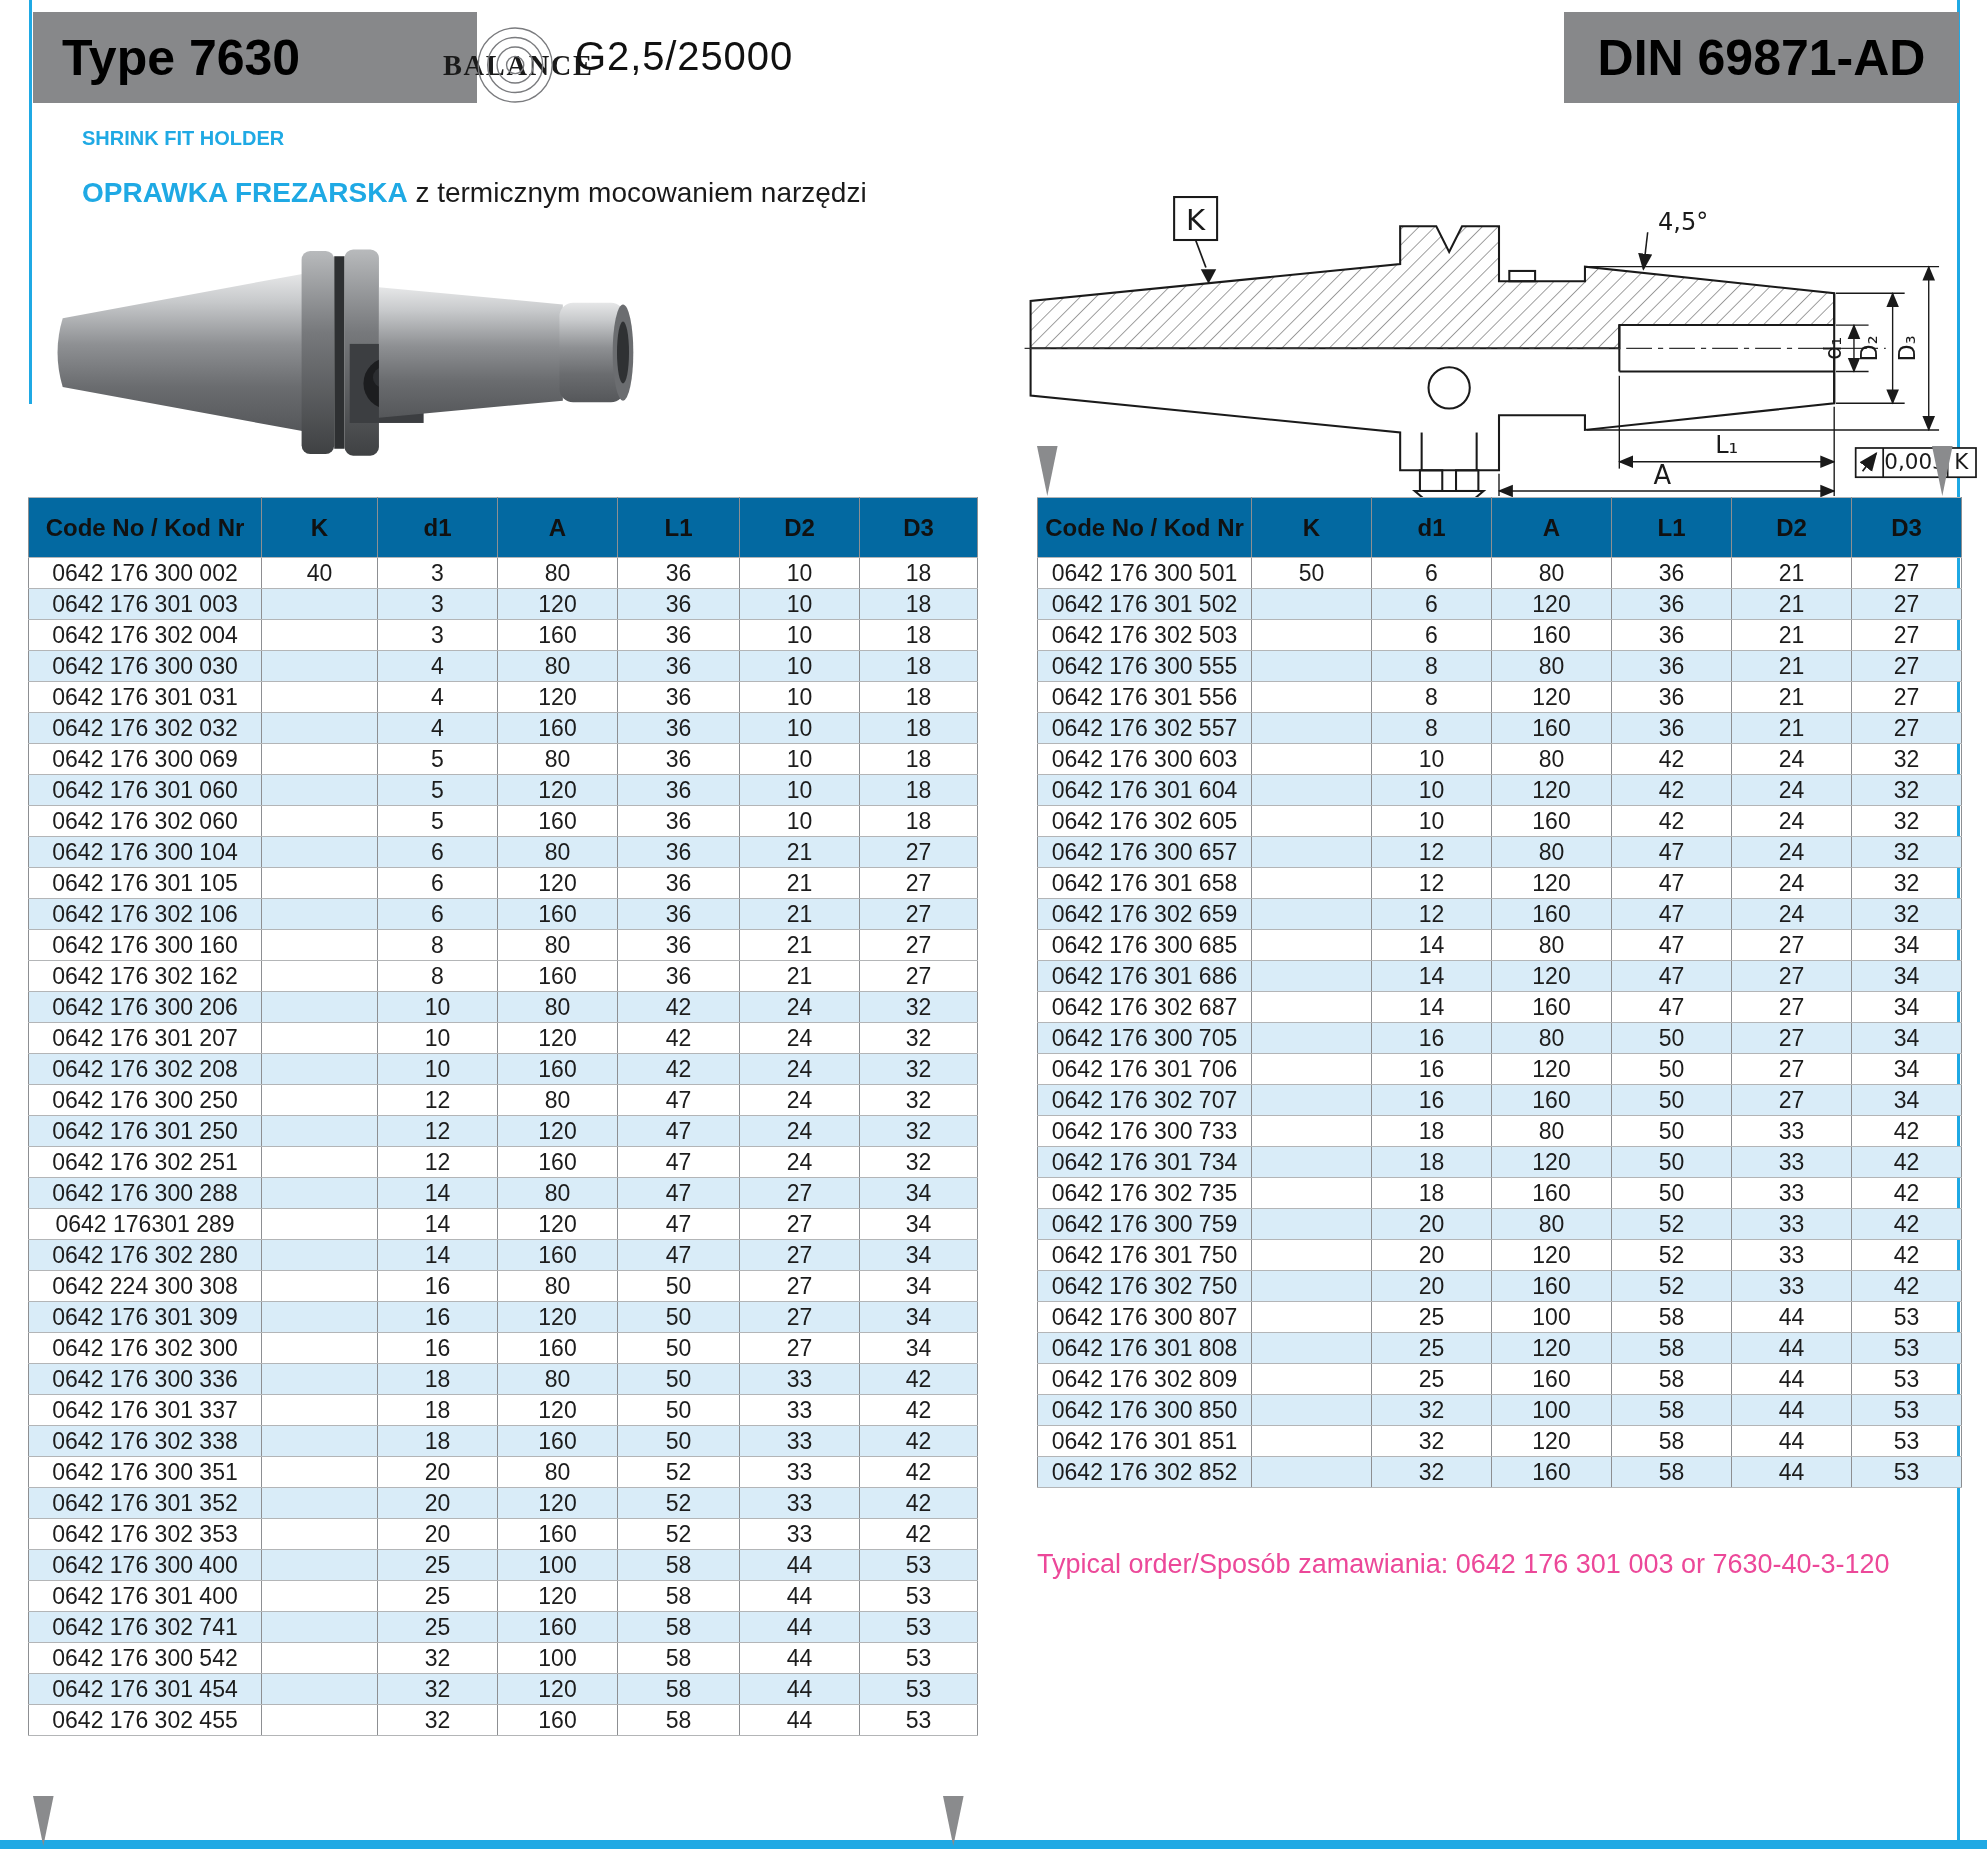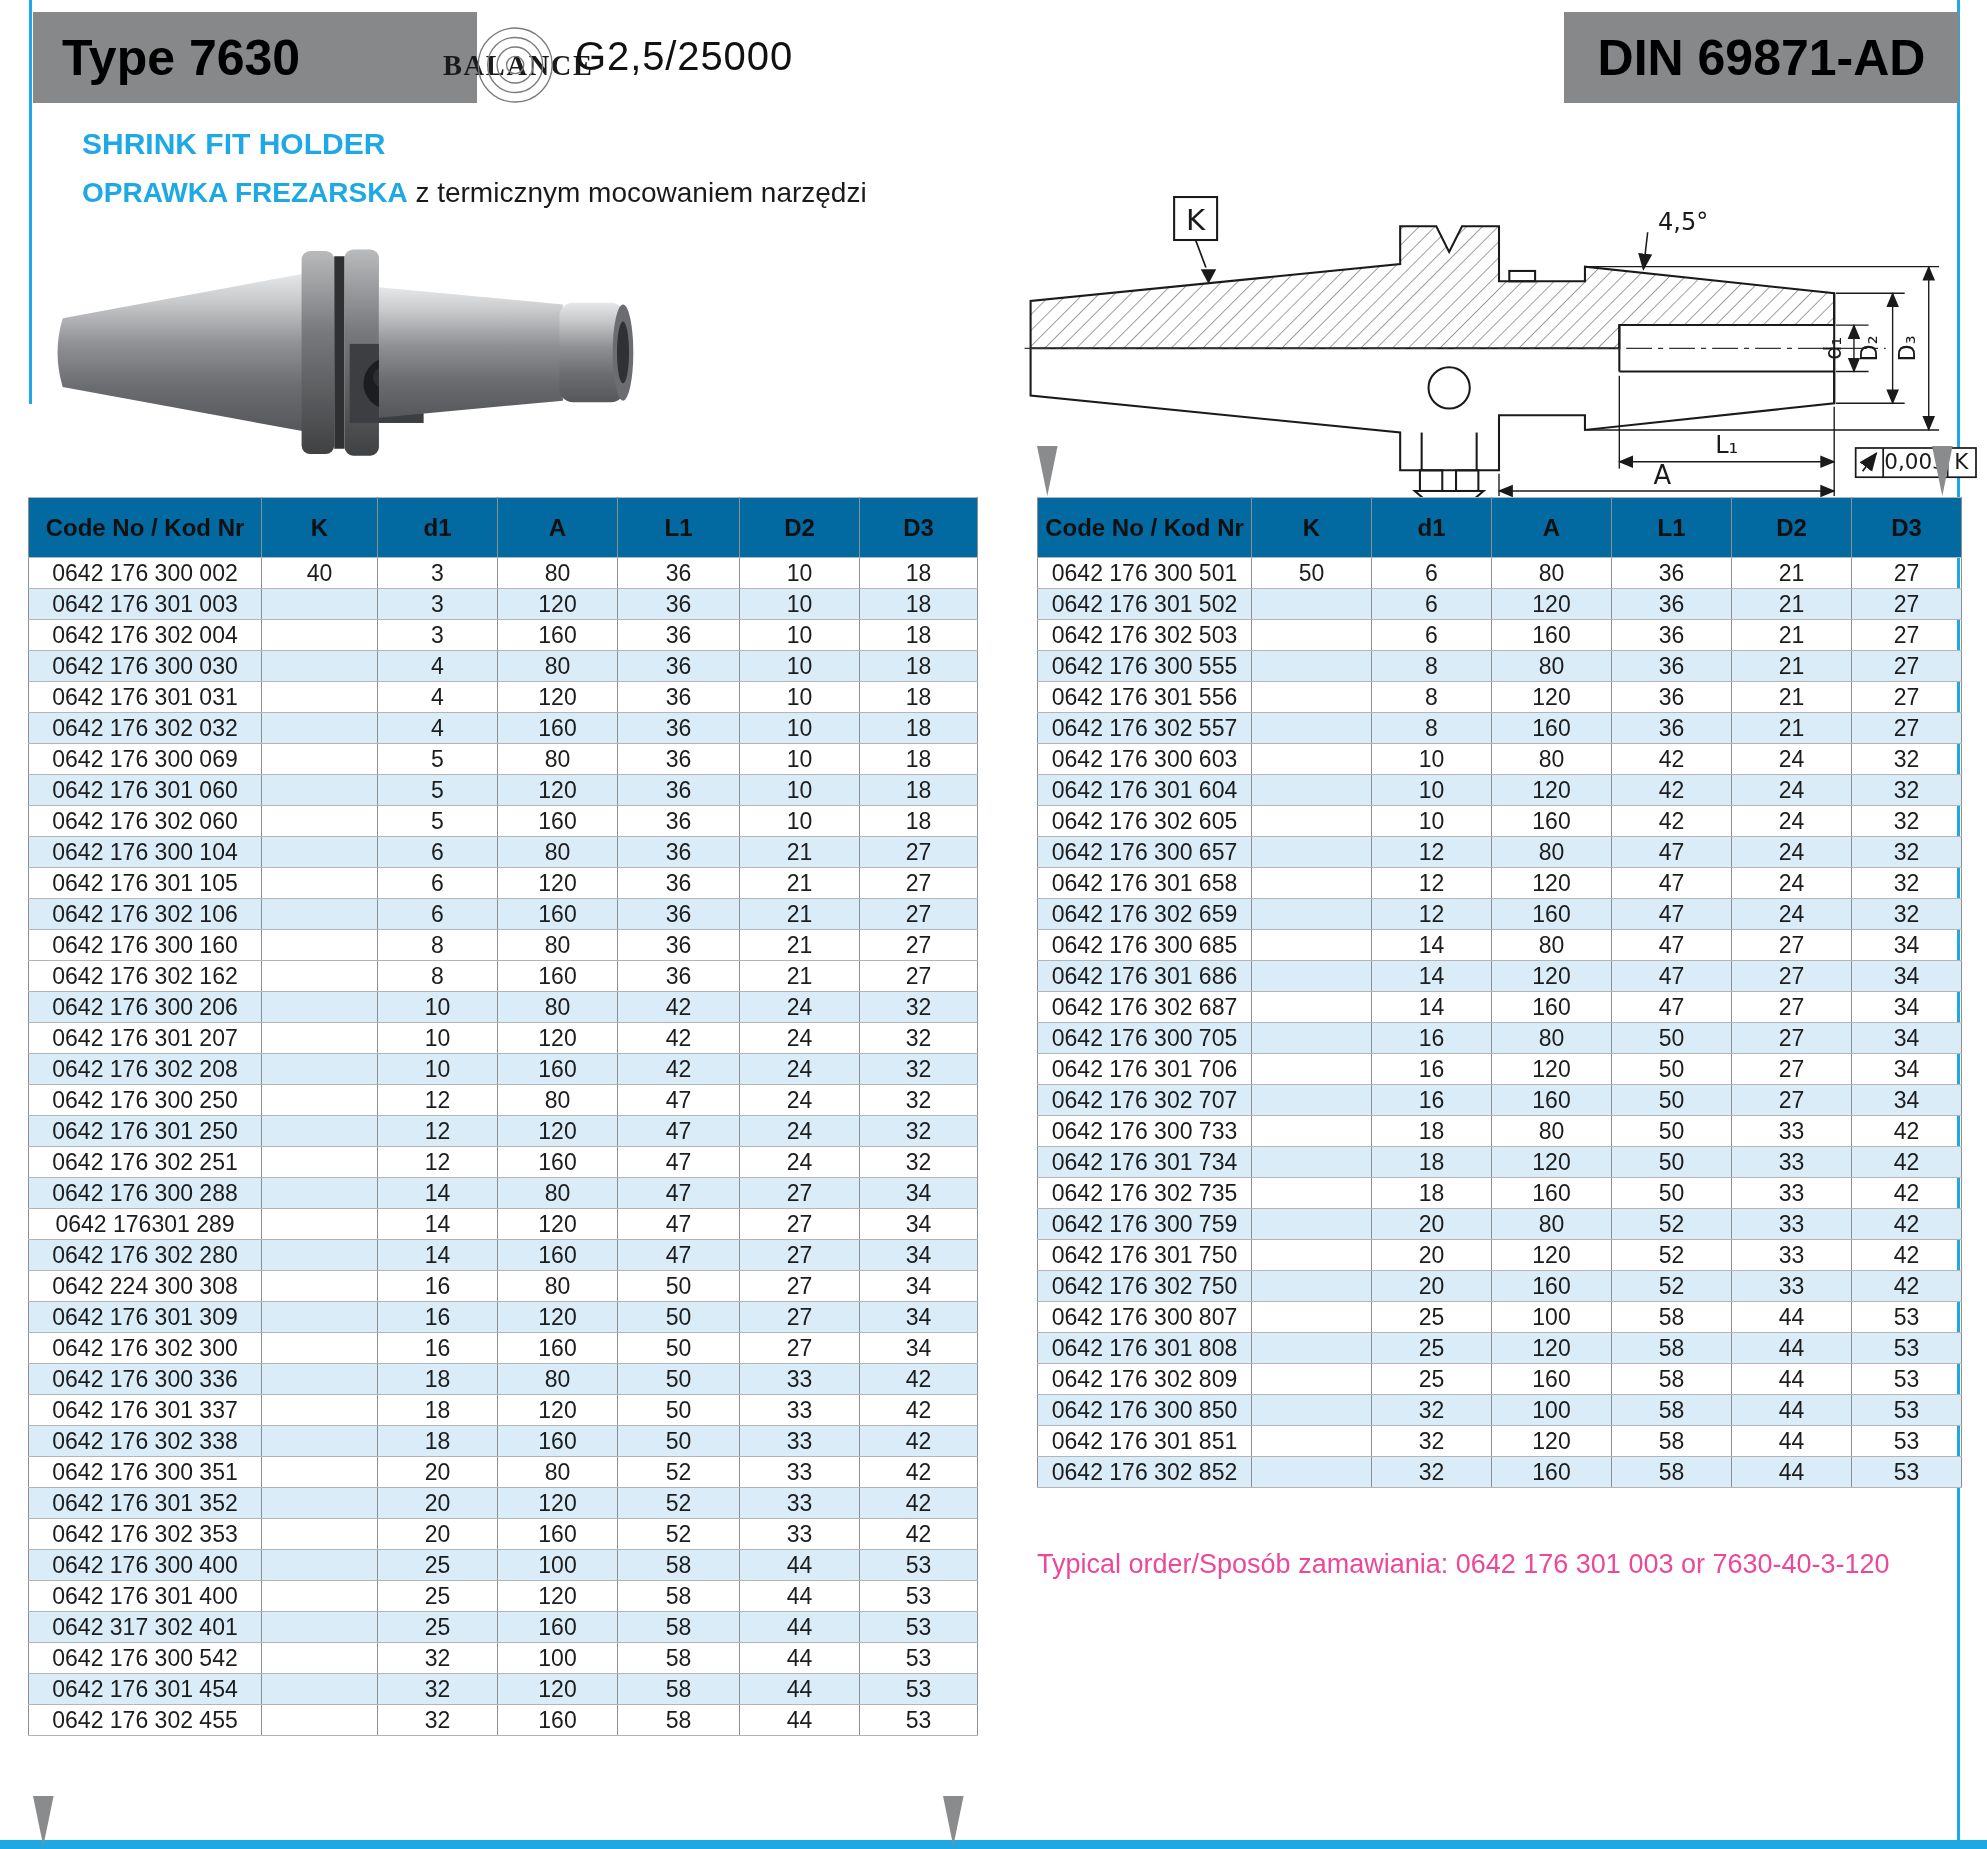--- a/index.html
+++ b/index.html
@@ -14,21 +14,21 @@
 
   
   .box-grey { position:absolute; background:#87888A; color:#000000; font-weight:bold;
               display:flex; align-items:center; }
   .box-type { left:33px; top:12px; width:415px; height:91px; font-size:50px; padding-left:29px; }
   .box-din  { left:1564px; top:12px; width:395px; height:91px; font-size:50px; justify-content:center; }
 
   .balance-logo { position:absolute; left:441px; top:22.4px; }
   .balance-spec { position:absolute; left:575px; top:34px; font-size:40px; color:#111; letter-spacing:0.9px; }
 
-  .sub1 { position:absolute; left:82px; top:127px; font-size:30px; font-weight:bold; color:#1FA9E4; }
+  .sub1 { position:absolute; left:82px; top:127px; font-size:20px; font-weight:bold; color:#1FA9E4; }
   .sub2 { position:absolute; left:82px; top:177px; font-size:28px; }
   .sub2 .hl { font-weight:bold; color:#1FA9E4; }
 
   .photo   { position:absolute; left:47px;  top:215px; }
   .drawing { position:absolute; left:1017px; top:185px; }
 
   
   table.spec { position:absolute; border-collapse:collapse; table-layout:fixed;
                border:1.7px solid #8d8f92; }
   table.spec th, table.spec td {
@@ -535,21 +535,21 @@
         <tr>
           <td>0642 176 301 400</td>
           <td></td>
           <td>25</td>
           <td>120</td>
           <td>58</td>
           <td>44</td>
           <td>53</td>
         </tr>
         <tr class="alt">
-          <td>0642 317 302 401</td>
+          <td>0642 176 302 741</td>
           <td></td>
           <td>25</td>
           <td>160</td>
           <td>58</td>
           <td>44</td>
           <td>53</td>
         </tr>
         <tr>
           <td>0642 176 300 542</td>
           <td></td>

